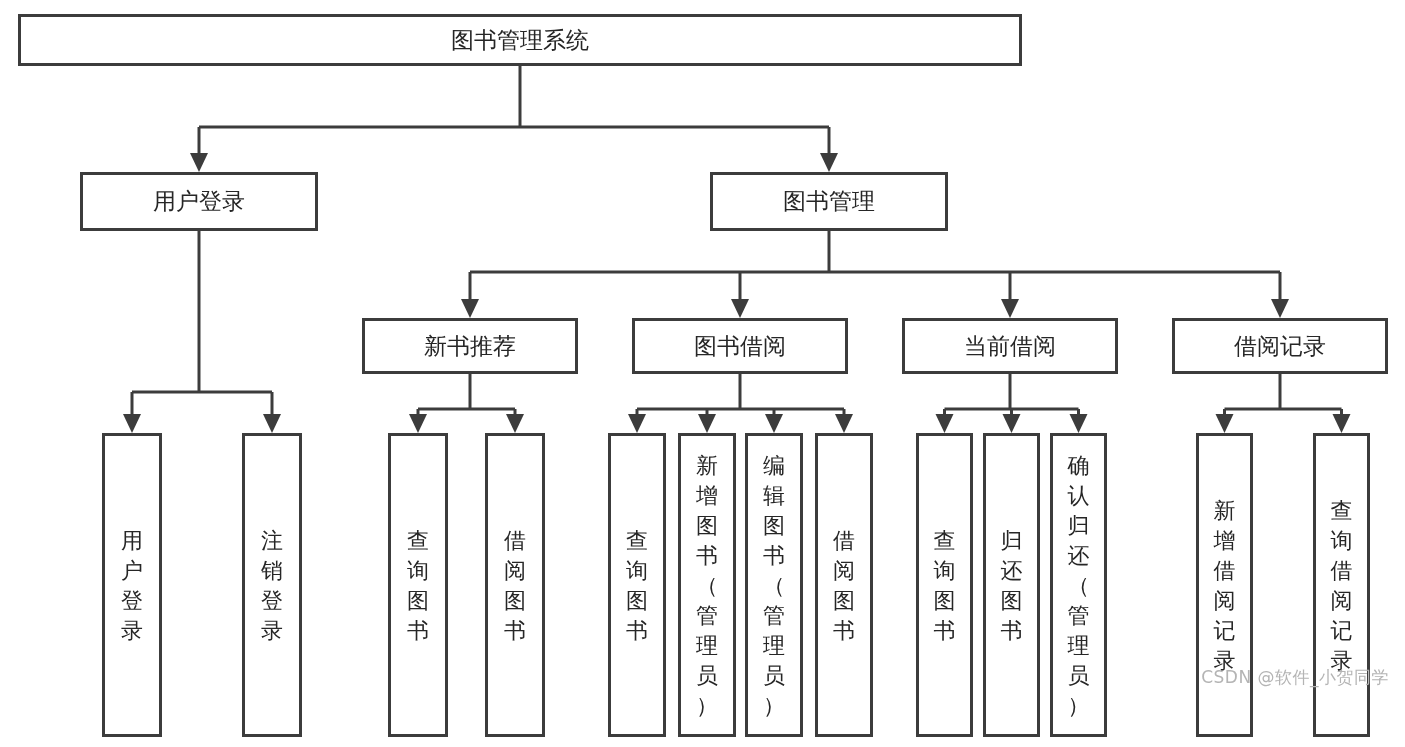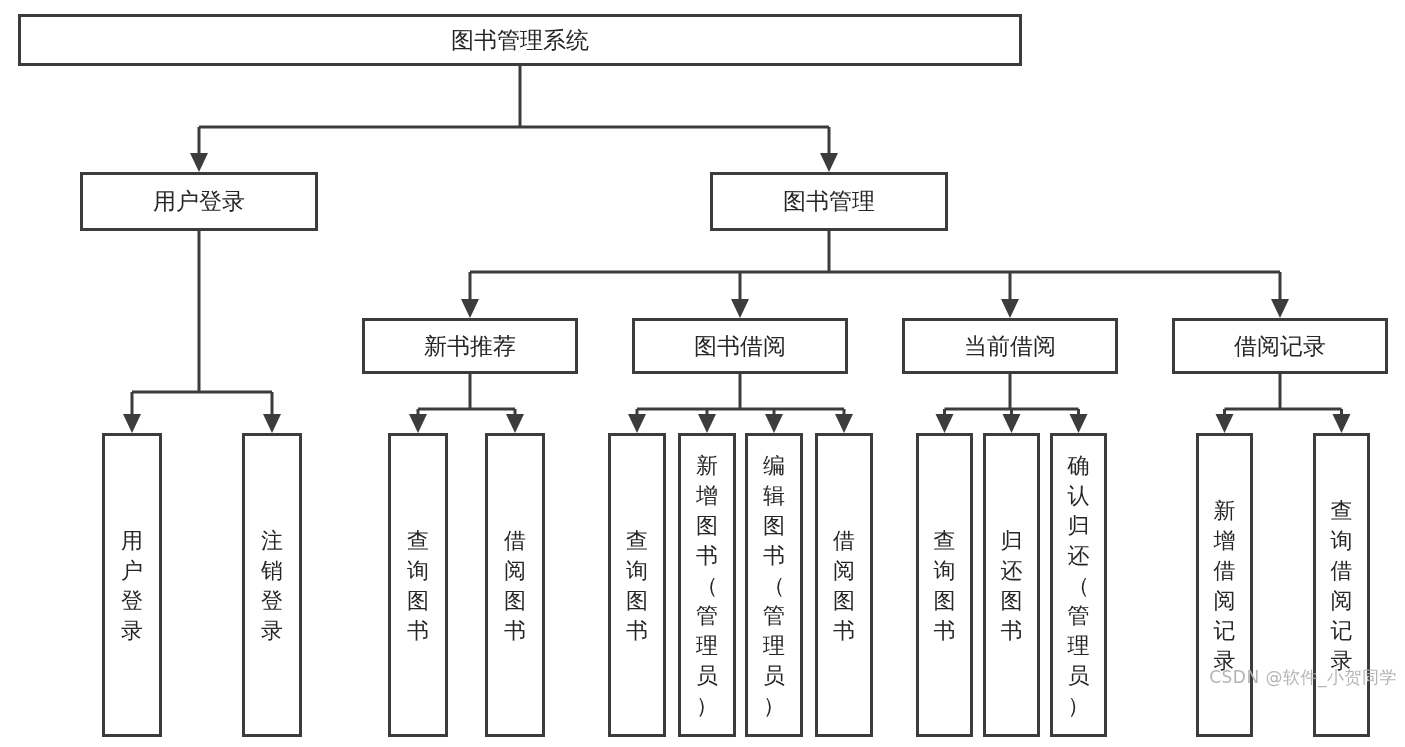--- a/index.html
+++ b/index.html
@@ -51,21 +51,21 @@
     dominant-baseline: middle;
   }
   .node-label-v {
     fill: #262626;
     font-family: "DejaVu Sans", "Liberation Sans", sans-serif;
     font-size: 22px;
     text-anchor: middle;
   }
   .watermark {
     position: absolute;
-    right: 8px;
+    right: 16px;
     bottom: 4px;
     font-family: "DejaVu Sans", "Liberation Sans", sans-serif;
     font-size: 17px;
     color: #b4b4b4;
     letter-spacing: 0.5px;
     white-space: nowrap;
     pointer-events: none;
   }
 </style>
 </head>

